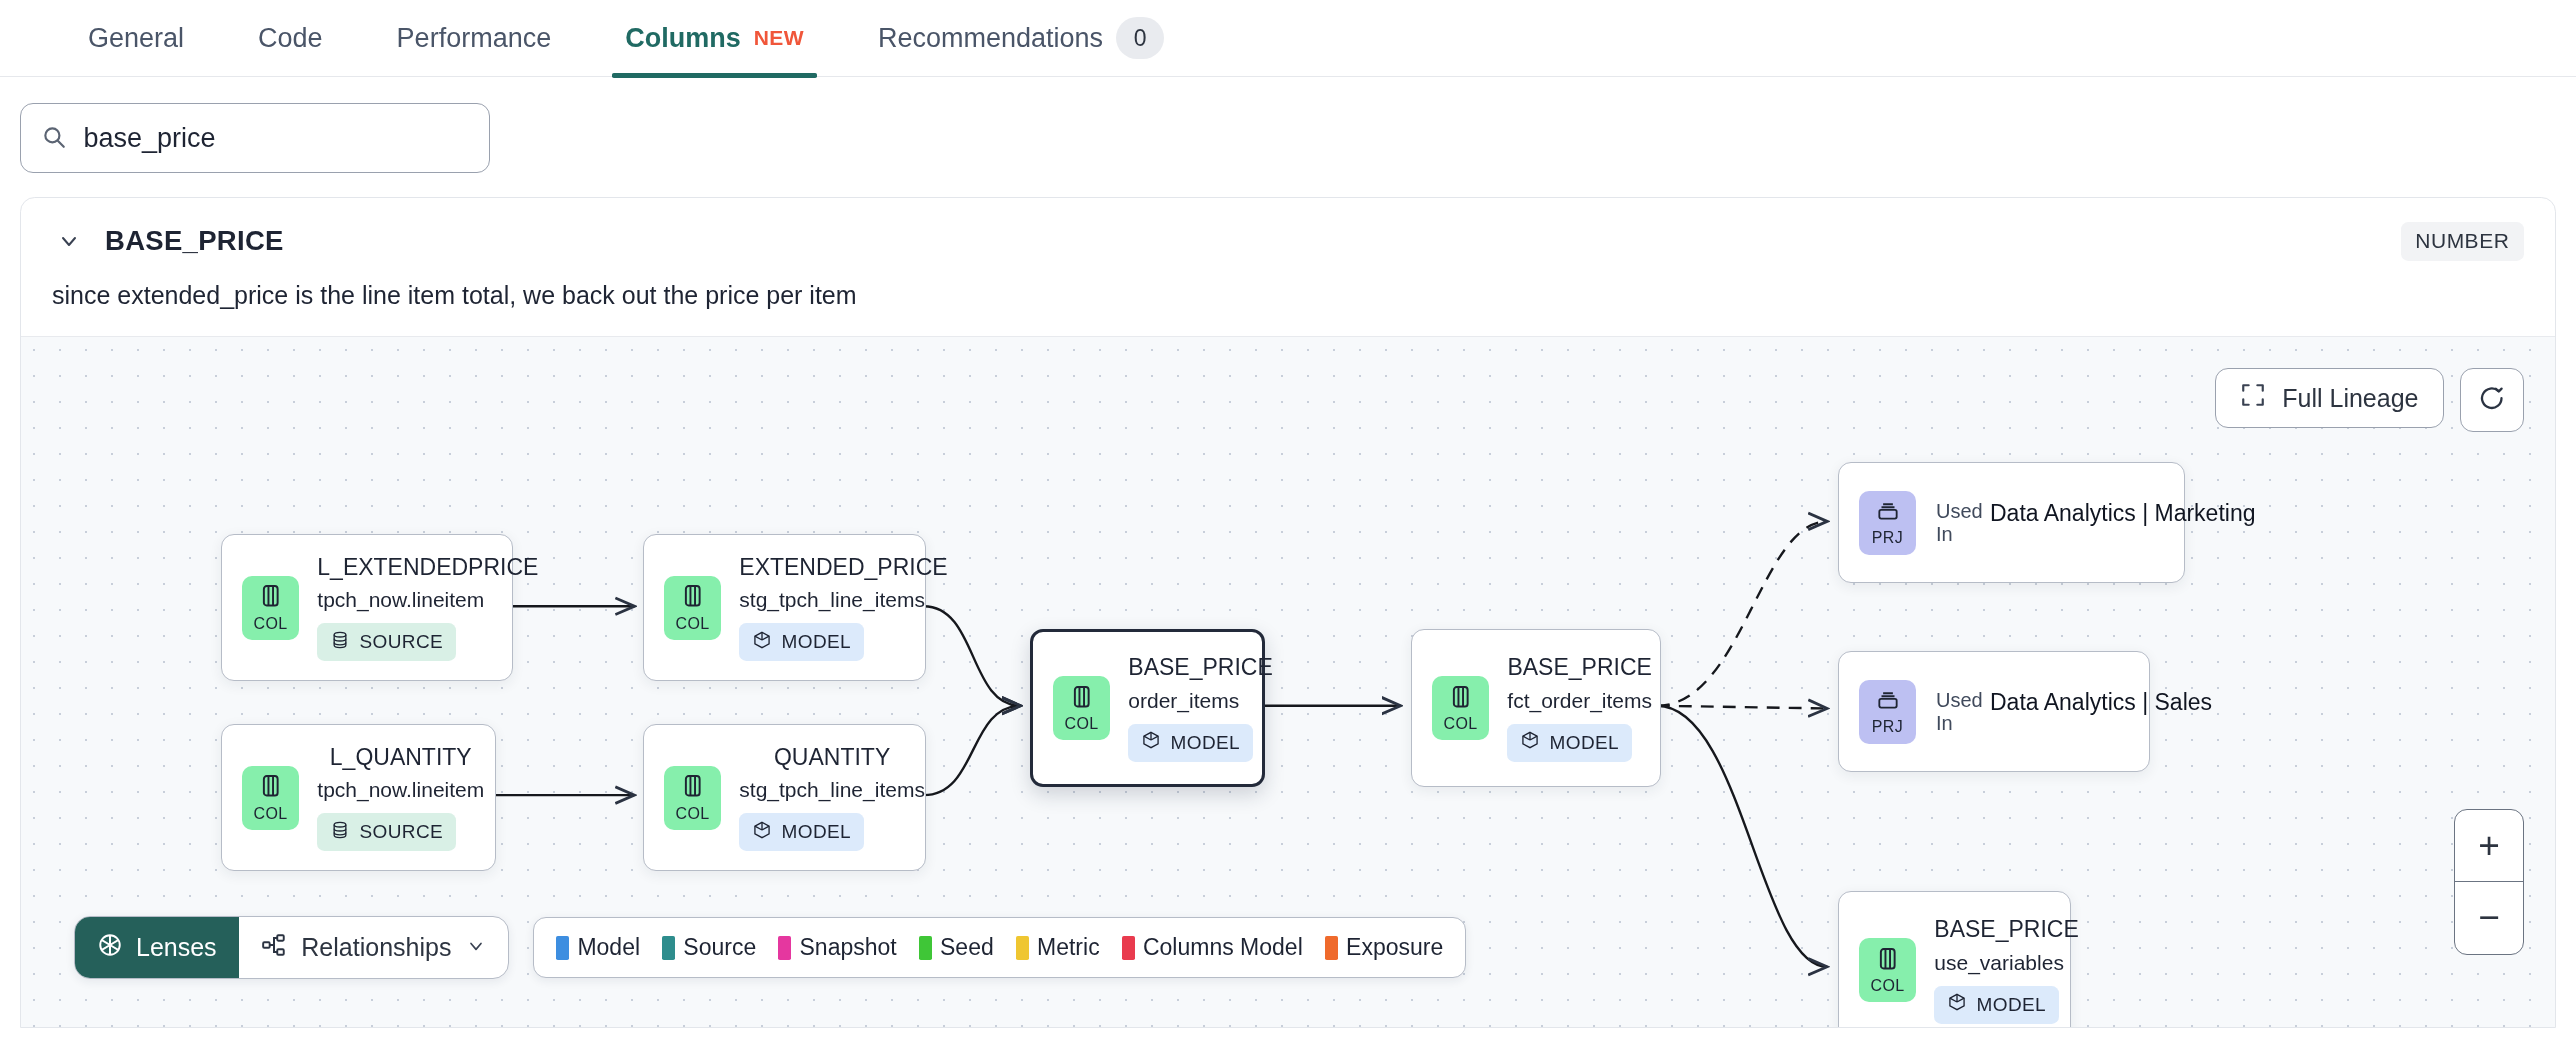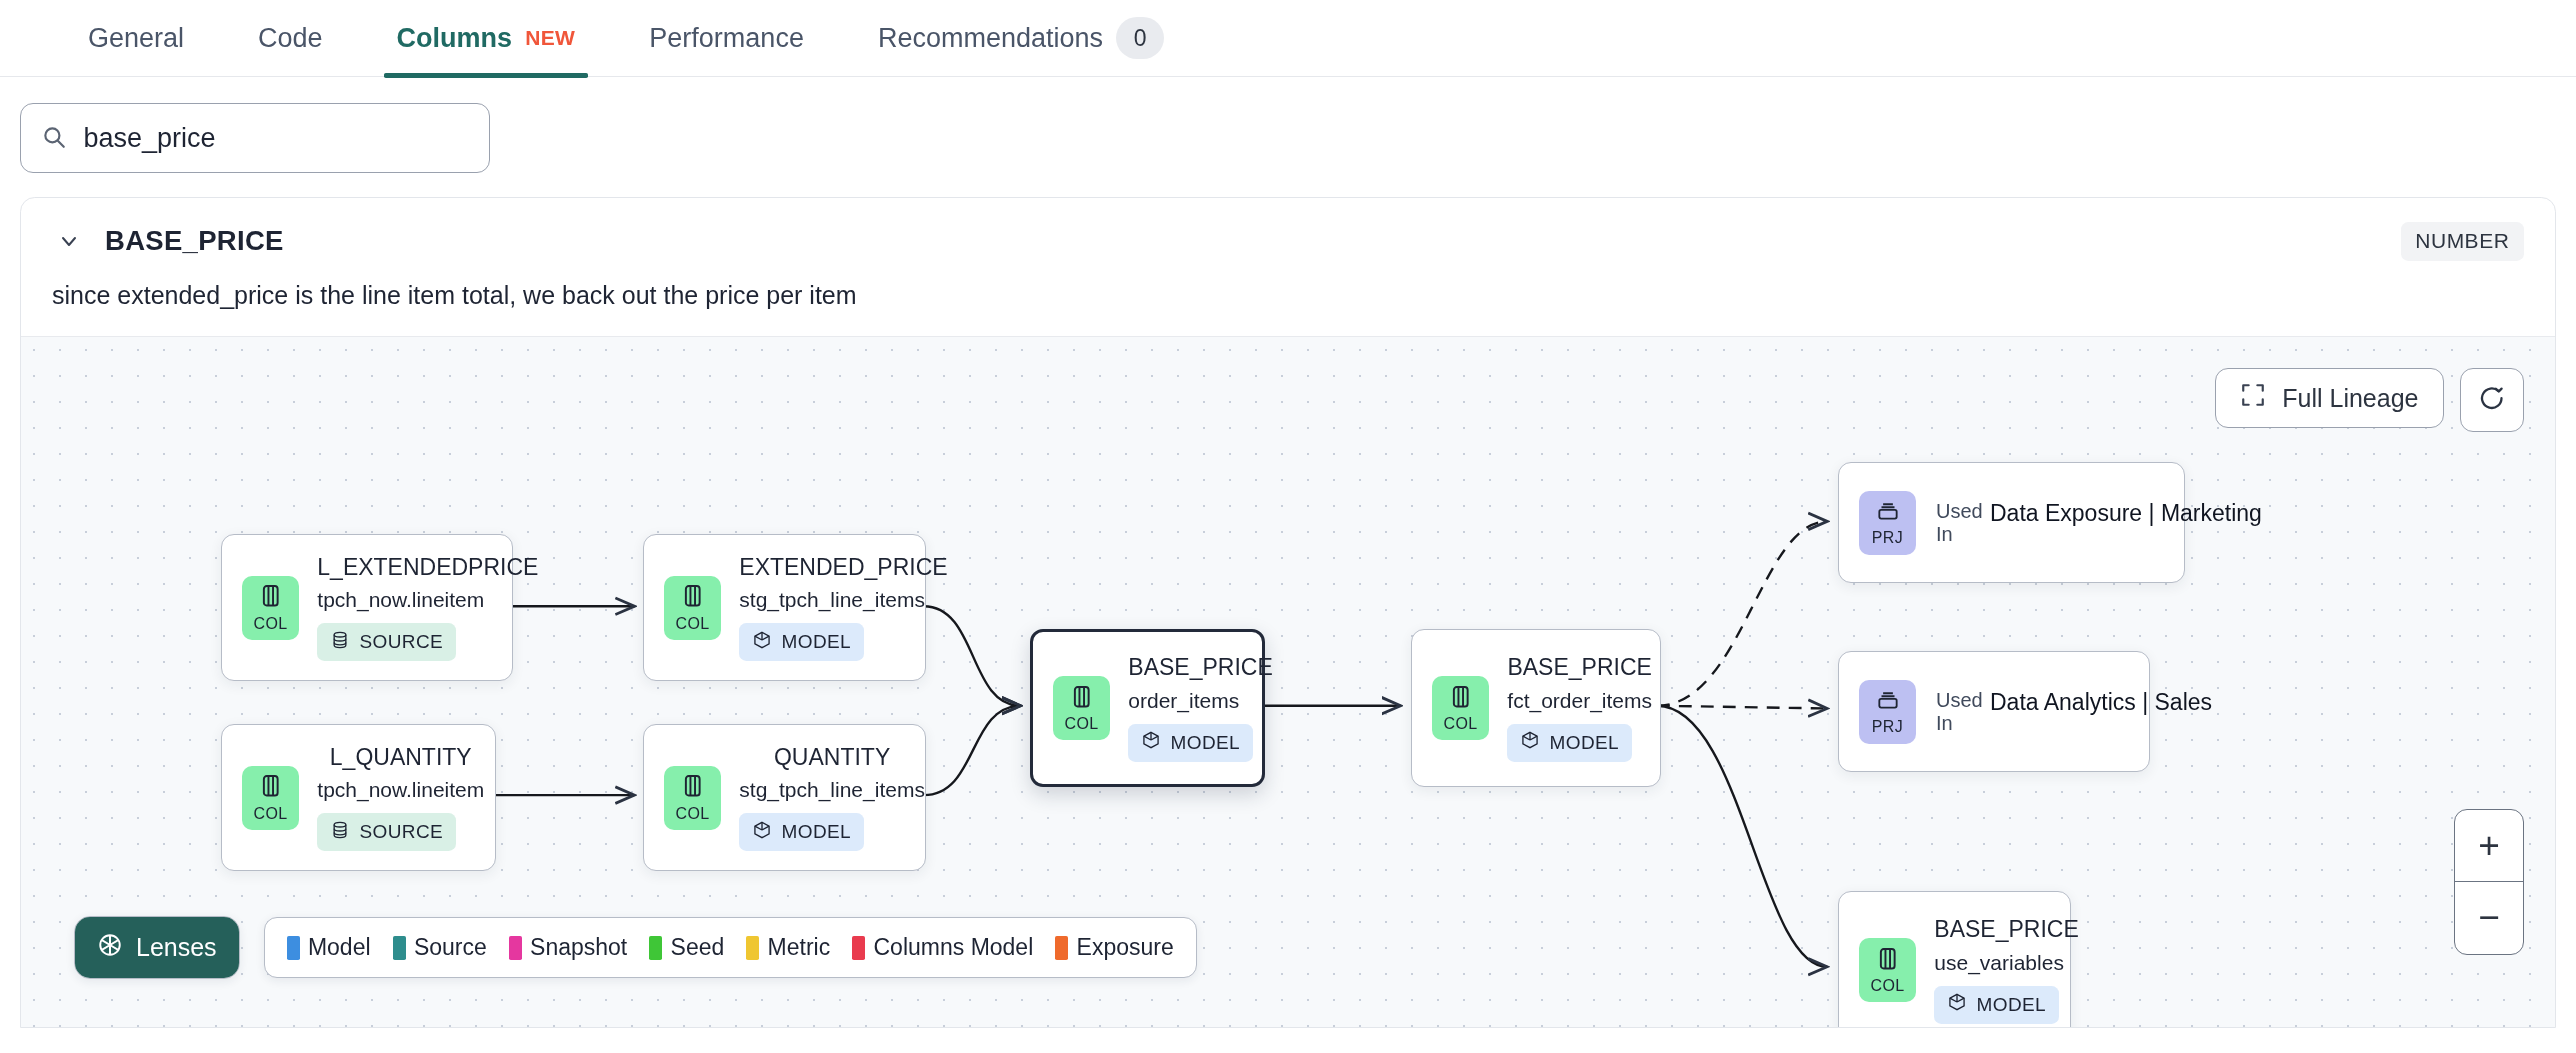--- a/index.html
+++ b/index.html
@@ -281,26 +281,26 @@
 </head>
 <body>
 
 <div class="tabbar">
   <div class="tab">
     <span>General</span>
   </div>
   <div class="tab">
     <span>Code</span>
   </div>
+  <div class="tab">
+    <span>Performance</span>
+  </div>
   <div class="tab active">
     <span>Columns</span>
     <span class="tab-new">NEW</span>
-  </div>
-  <div class="tab">
-    <span>Performance</span>
   </div>
   <div class="tab">
     <span>Recommendations</span>
     <span class="tab-count">0</span>
   </div>
 </div>
 
 <div class="searchwrap">
   <div class="searchbox">
     <span>
@@ -502,21 +502,21 @@
         <div class="node prj-node" style="left: 1817px; top: 125px; width: 347px; height: 121px;">
           <div class="icon-chip prj">
             <span><svg width="26" height="26" viewBox="0 0 24 24" fill="none" stroke="#1e2433" stroke-width="1.7">
                 <rect x="4" y="11" width="16" height="8" rx="1.6"></rect>
                 <path d="M6 8.5 h12 M7.5 5.8 h9"></path>
               </svg></span>
             <span class="lbl">PRJ</span>
           </div>
           <div class="prj-body">
             <div class="prj-used">Used In</div>
-            <div class="prj-name">Data Exposure | Marketing</div>
+            <div class="prj-name">Data Analytics | Marketing</div>
           </div>
         </div>
         <div class="node prj-node" style="left: 1817px; top: 314px; width: 312px; height: 121px;">
           <div class="icon-chip prj">
             <span><svg width="26" height="26" viewBox="0 0 24 24" fill="none" stroke="#1e2433" stroke-width="1.7">
                 <rect x="4" y="11" width="16" height="8" rx="1.6"></rect>
                 <path d="M6 8.5 h12 M7.5 5.8 h9"></path>
               </svg></span>
             <span class="lbl">PRJ</span>
           </div>
@@ -558,20 +558,36 @@
       <div class="seg">
         <div class="lenses">
           <span>
             <svg width="26" height="26" viewBox="0 0 24 24" fill="none" stroke="#ffffff" stroke-width="1.8">
               <circle cx="12" cy="12" r="9"></circle>
               <path d="M12 3 L12 12 M12 12 L4.5 7.5 M12 12 L4.5 16.5 M12 12 L12 21 M12 12 L19.5 16.5 M12 12 L19.5 7.5"></path>
             </svg>
           </span>
           <span>Lenses</span>
         </div>
+        <div class="relationships">
+          <span>
+            <svg width="26" height="26" viewBox="0 0 24 24" fill="none" stroke="#2b3342" stroke-width="1.8">
+              <rect x="2" y="9.5" width="6" height="5" rx="1"></rect>
+              <rect x="15" y="3" width="6" height="5" rx="1"></rect>
+              <rect x="15" y="16" width="6" height="5" rx="1"></rect>
+              <path d="M8 12 h4 M12 12 V5.5 h3 M12 12 v6.5 h3"></path>
+            </svg>
+          </span>
+          <span>Relationships</span>
+          <span>
+            <svg width="20" height="20" viewBox="0 0 24 24" fill="none" stroke="#3a4252" stroke-width="2" stroke-linecap="round" stroke-linejoin="round">
+                <polyline points="6 9 12 16 18 9"></polyline>
+              </svg>
+          </span>
+        </div>
       </div>
       <div class="legend" id="legend">
           <div class="legend-item">
             <span class="swatch" style="background:#3d8ee0"></span>
             <span>Model</span>
           </div>
           <div class="legend-item">
             <span class="swatch" style="background:#2e8d8d"></span>
             <span>Source</span>
           </div>

